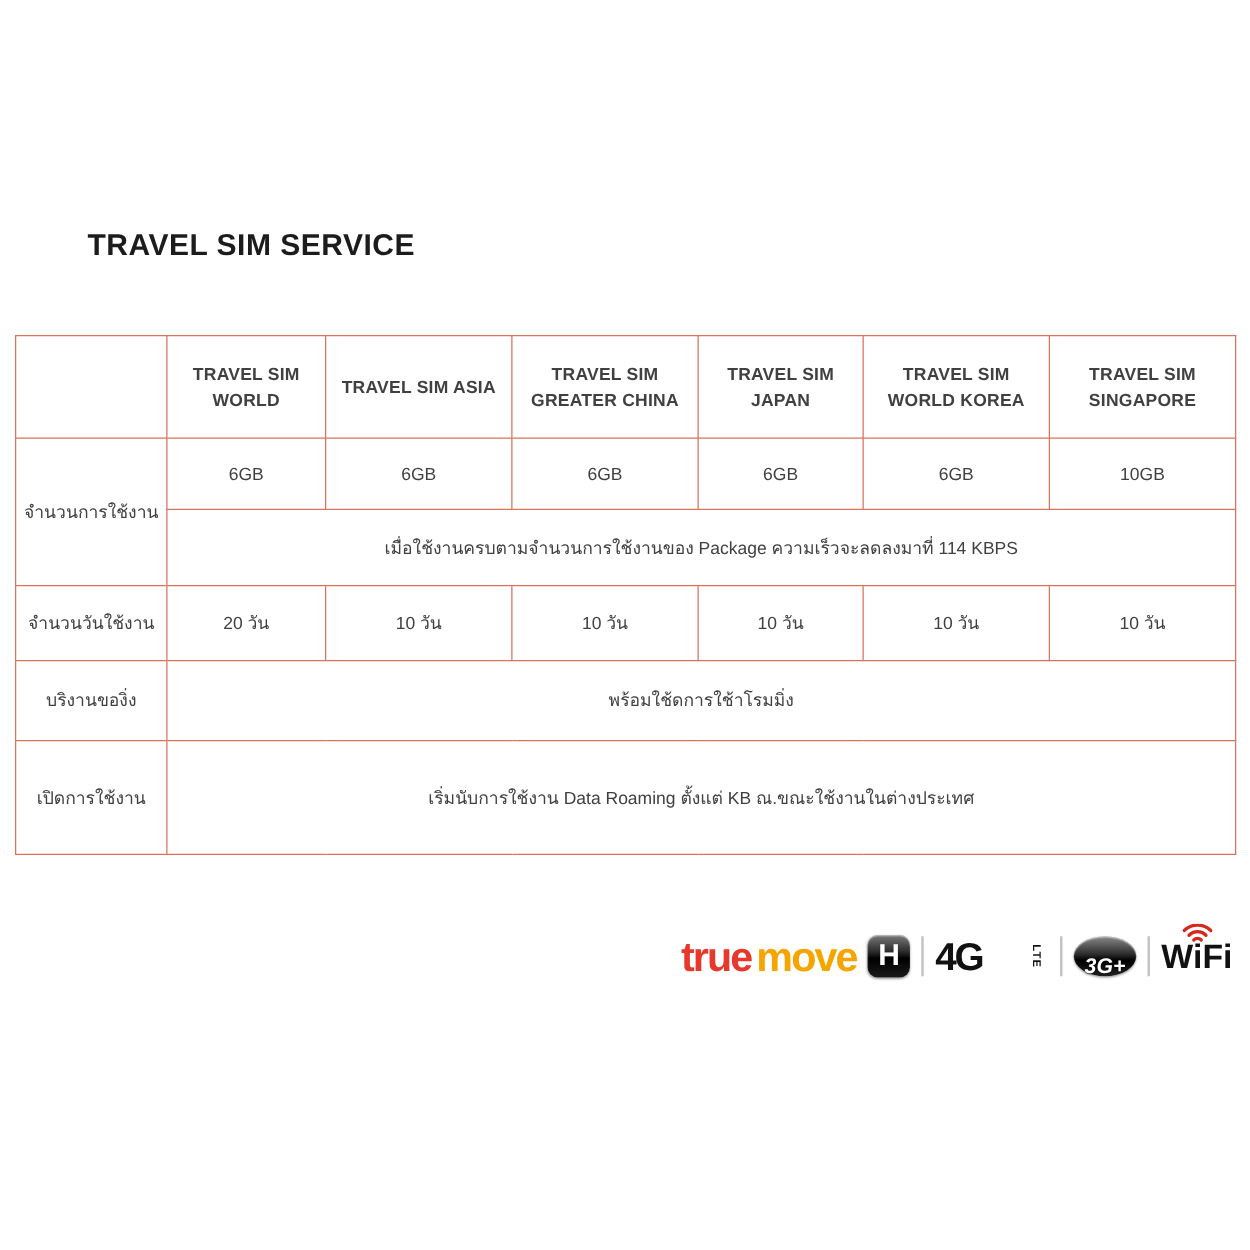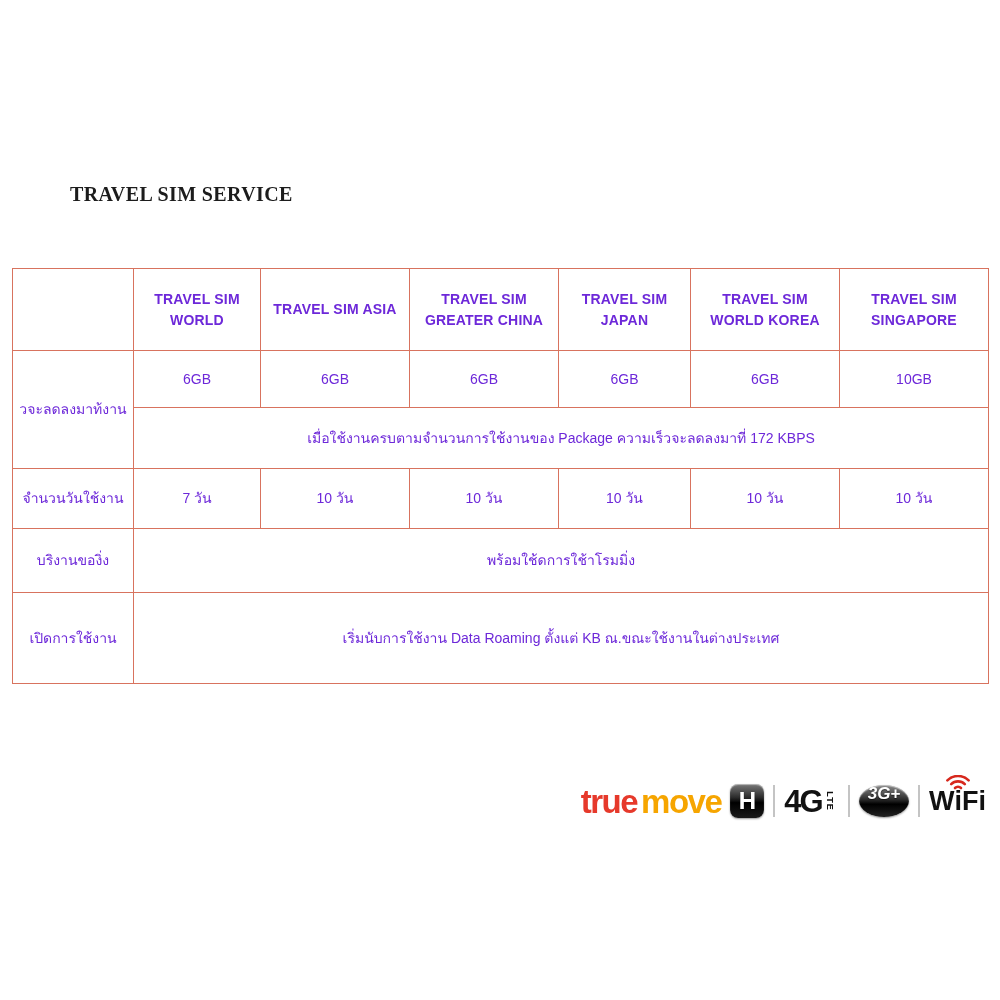--- a/index.html
+++ b/index.html
@@ -3,65 +3,65 @@
 <meta charset="utf-8">
 <style>
   html,body { margin:0; padding:0; }
   body {
     width:1000px; height:1000px; background:#ffffff; position:relative;
     font-family:"Liberation Sans","DejaVu Sans",sans-serif; color:#1c1c1c;
   }
 
   .page-title {
     position:absolute; left:70px; top:183px;
-    font-size:20px; font-weight:bold; letter-spacing:0.4px; color:#1c1c1c;font-family:Liberation Serif, serif;
+    font-size:24px; font-weight:bold; letter-spacing:0.4px; color:#1c1c1c;
   }
 
   table.sim-table {
     position:absolute; left:12px; top:268px; width:976px;
-    border-collapse:collapse; table-layout:fixed; color:#6d28d9;
+    border-collapse:collapse; table-layout:fixed; color:#404040;
   }
   table.sim-table td {
     border:1px solid #d8735e;
     text-align:center; vertical-align:middle;
     padding:2px 6px; font-size:14px; line-height:1.45;
     overflow:hidden;
   }
   td.hdr { font-weight:bold; font-size:13px; line-height:1.55; letter-spacing:0.2px; }
   td.rowlabel { font-size:14px; }
 
   
   .logo {
-    position:absolute; top:774px; right:14px; height:54px;
+    position:absolute; top:738px; right:14px; height:54px;
     display:flex; align-items:center; gap:9px; white-space:nowrap;
   }
   .wordmark { font-weight:bold; font-size:33px; letter-spacing:-1.5px; line-height:1; }
   .wm-true { color:#e6392b; }
   .wm-move { color:#f6a500; margin-left:4px; }
   .h-badge {
     width:34px; height:34px; border-radius:8px;
     background:linear-gradient(180deg,#7a7a7a 0%,#2a2a2a 40%,#000 55%,#1a1a1a 100%);
     display:flex; align-items:center; justify-content:center;
     box-shadow:inset 0 1px 1px rgba(255,255,255,.5), 0 1px 2px rgba(0,0,0,.4);
   }
   .h-badge span {
     color:#fff; font-weight:bold; font-size:24px; line-height:1;
     text-shadow:0 1px 1px rgba(0,0,0,.6);
   }
   .sep { width:2px; height:32px; background:#c4c4c4; }
-  .fourg-wrap { display:flex; align-items:center; }
+  .fourg-wrap { display:flex; align-items:center;gap:36px; }
   .fourg { font-size:31px; font-weight:bold; letter-spacing:-2px; color:#111; line-height:1; }
   .lte {
     display:inline-block; transform:rotate(90deg); transform-origin:center;
     font-size:9px; font-weight:bold; color:#111; letter-spacing:1px; margin-left:-2px;
   }
   .threeg-badge {
     width:50px; height:32px; border-radius:50%;
     background:linear-gradient(180deg,#8a8a8a 0%,#2c2c2c 45%,#000 60%,#222 100%);
-    display:flex; align-items:flex-start; justify-content:center;
+    display:flex; align-items:flex-end; justify-content:center;
     box-shadow:inset 0 1px 1px rgba(255,255,255,.5), 0 1px 2px rgba(0,0,0,.4);
   }
   .threeg-badge span {
     color:#fff; font-weight:bold; font-style:italic; font-size:17px; line-height:1;
     text-shadow:0 1px 1px rgba(0,0,0,.6);
   }
   .wifi { font-size:27px; font-weight:bold; color:#111; line-height:1; display:flex; align-items:flex-end; }
   .wifi-i { position:relative; display:inline-block; }
   .wifi-waves {
     position:absolute; left:50%; transform:translateX(-50%);
@@ -87,34 +87,34 @@
       <tr style="height:82px">
     <td></td>
     <td class="hdr">TRAVEL SIM WORLD</td>
     <td class="hdr">TRAVEL SIM ASIA</td>
     <td class="hdr">TRAVEL SIM GREATER CHINA</td>
     <td class="hdr">TRAVEL SIM JAPAN</td>
     <td class="hdr">TRAVEL SIM WORLD KOREA</td>
     <td class="hdr">TRAVEL SIM SINGAPORE</td>
   </tr>
   <tr style="height:57px">
-    <td class="rowlabel" rowspan="2">วจะลดลงมาท้งาน</td>
+    <td class="rowlabel" rowspan="2">จำนวนการใช้งาน</td>
     <td>6GB</td>
     <td>6GB</td>
     <td>6GB</td>
     <td>6GB</td>
     <td>6GB</td>
     <td>10GB</td>
   </tr>
   <tr style="height:61px">
-    <td colspan="6">เมื่อใช้งานครบตามจำนวนการใช้งานของ Package ความเร็วจะลดลงมาที่ 172 KBPS</td>
+    <td colspan="6">เมื่อใช้งานครบตามจำนวนการใช้งานของ Package ความเร็วจะลดลงมาที่ 114 KBPS</td>
   </tr>
   <tr style="height:60px">
     <td class="rowlabel">จำนวนวันใช้งาน</td>
-    <td>7 วัน</td>
+    <td>20 วัน</td>
     <td>10 วัน</td>
     <td>10 วัน</td>
     <td>10 วัน</td>
     <td>10 วัน</td>
     <td>10 วัน</td>
   </tr>
   <tr style="height:64px">
     <td class="rowlabel">บริงานของิ่ง</td>
     <td colspan="6">พร้อมใช้ดการใช้าโรมมิ่ง</td>
   </tr>

